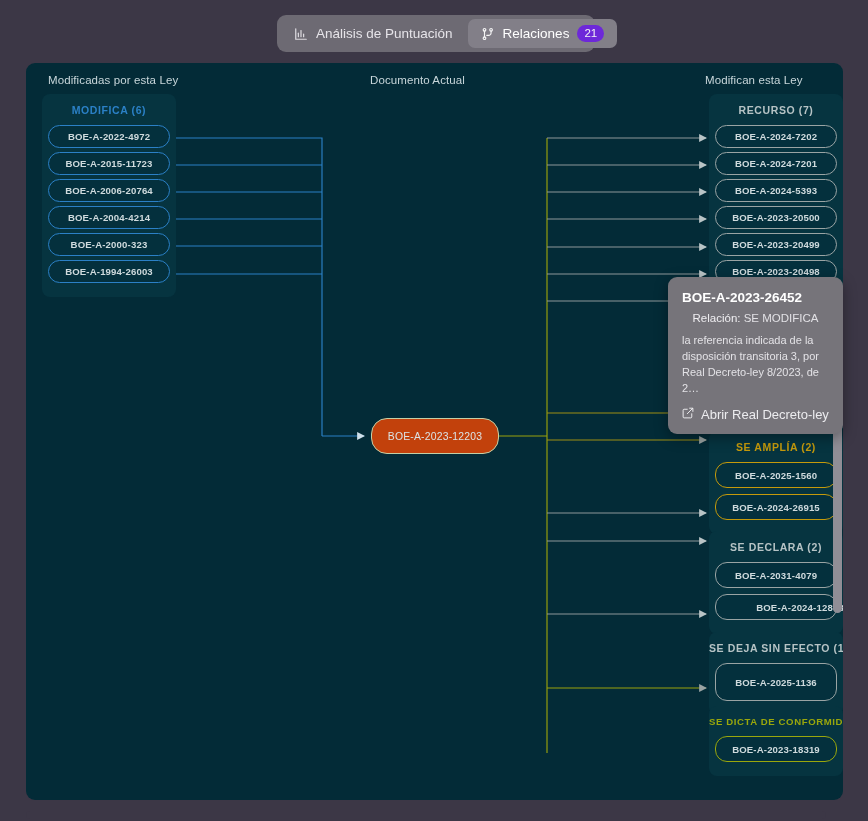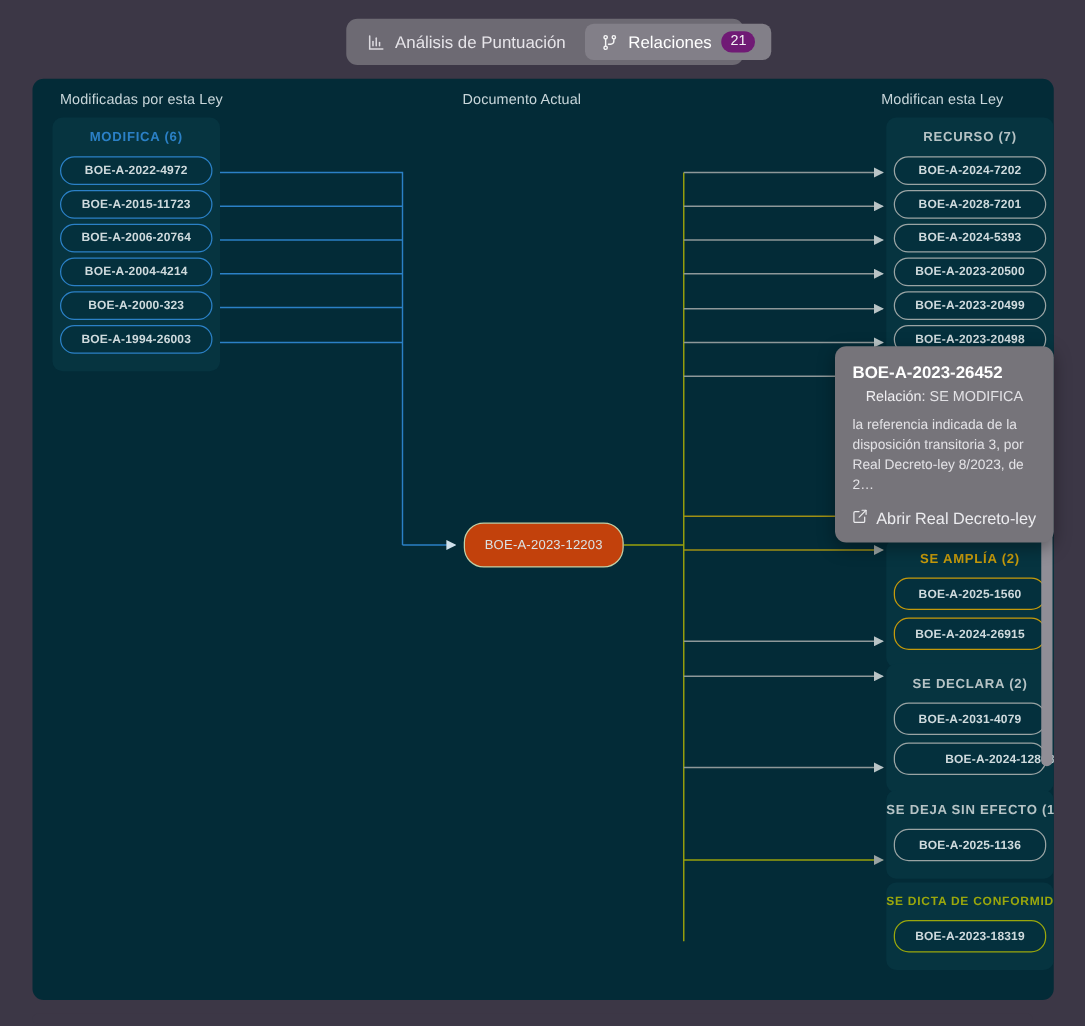--- a/index.html
+++ b/index.html
@@ -31,21 +31,21 @@
     padding: 0 13px;
     border-radius: 7px;
     font-size: 13.5px;
     color: #e6e4e9;
     cursor: pointer;
     white-space: nowrap;
   }
   .tab.active { background: #827f88; color: #ffffff; }
   .tab .ticon { display: flex; align-items: center; opacity: .92; }
   .badge {
-    background: #701a75;
+    background: #6d28d9;
     color: #f2f1f4;
     font-size: 11.5px;
     border-radius: 9px;
     padding: 1.5px 7px;
     line-height: 1.15;
   }
 
   
   .panel {
     position: absolute;
@@ -262,21 +262,21 @@
     <div class="node blue">BOE-A-2004-4214</div>
     <div class="node blue">BOE-A-2000-323</div>
     <div class="node blue">BOE-A-1994-26003</div>
   </div>
 
   <div class="center-node">BOE-A-2023-12203</div>
 
   <div class="group" style="left:683px; top:31px; width:134px;">
     <div class="group-title" style="color:#b6c3c5;">RECURSO (7)</div>
     <div class="node gray">BOE-A-2024-7202</div>
-    <div class="node gray">BOE-A-2028-7201</div>
+    <div class="node gray">BOE-A-2024-7201</div>
     <div class="node gray">BOE-A-2024-5393</div>
     <div class="node gray">BOE-A-2023-20500</div>
     <div class="node gray">BOE-A-2023-20499</div>
     <div class="node gray">BOE-A-2023-20498</div>
     <div class="node gray">BOE-A-2023-26452</div>
   </div>
 
   <div class="group" style="left:683px; top:368px; width:134px;">
     <div class="group-title" style="color:#c59a0b;">SE AMPLÍA (2)</div>
     <div class="node amber" style="height:26px;margin-bottom:6px;">BOE-A-2025-1560</div>
@@ -284,21 +284,21 @@
   </div>
 
   <div class="group" style="left:683px; top:468px; width:134px;">
     <div class="group-title" style="color:#b6c3c5;">SE DECLARA (2)</div>
     <div class="node gray" style="height:26px;margin-bottom:6px;">BOE-A-2031-4079</div>
     <div class="node gray" style="height:26px;padding-left:48px;">BOE-A-2024-12808</div>
   </div>
 
   <div class="group" style="left:683px; top:569px; width:134px;">
     <div class="group-title" style="color:#b6c3c5;">SE DEJA SIN EFECTO (1)</div>
-    <div class="node gray" style="height:26px;">BOE-A-2025-1136</div>
+    <div class="node gray" style="height:38px;">BOE-A-2025-1136</div>
   </div>
 
   <div class="group" style="left:683px; top:643px; width:134px;">
     <div class="group-title" style="color:#9aa70c; font-size:9.6px;">SE DICTA DE CONFORMIDAD (1)</div>
     <div class="node olive" style="height:26px;">BOE-A-2023-18319</div>
   </div>
 
   <div class="sb-v"></div>
 </div>
 

